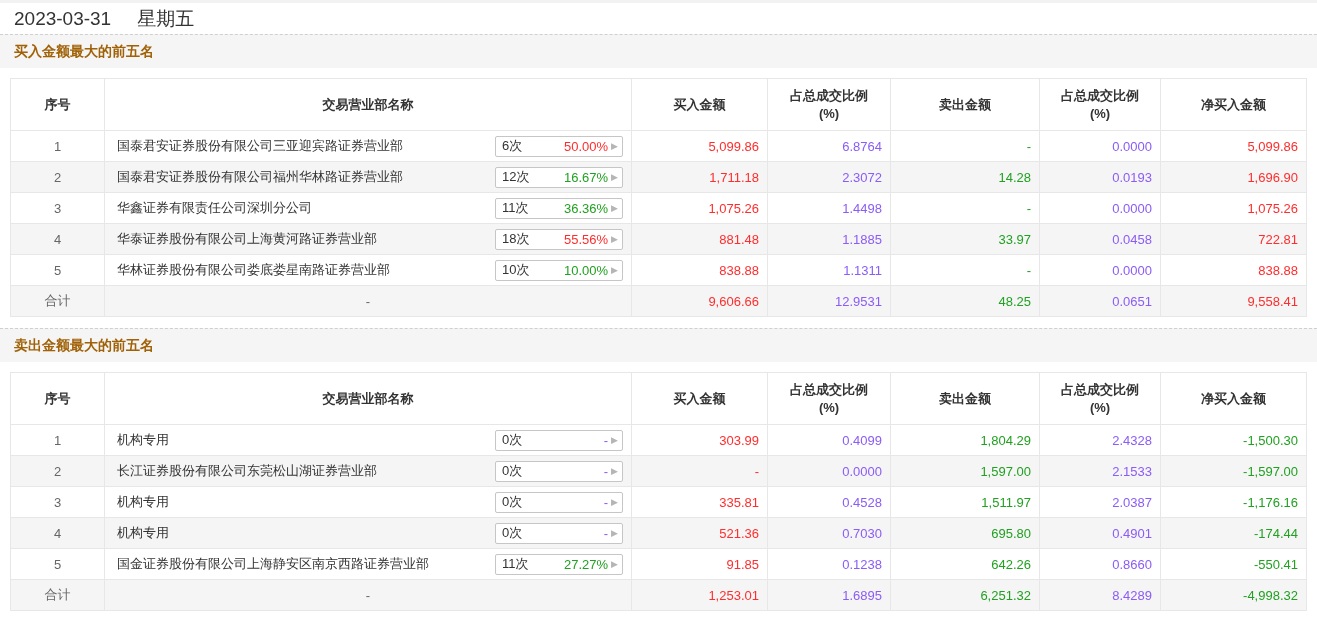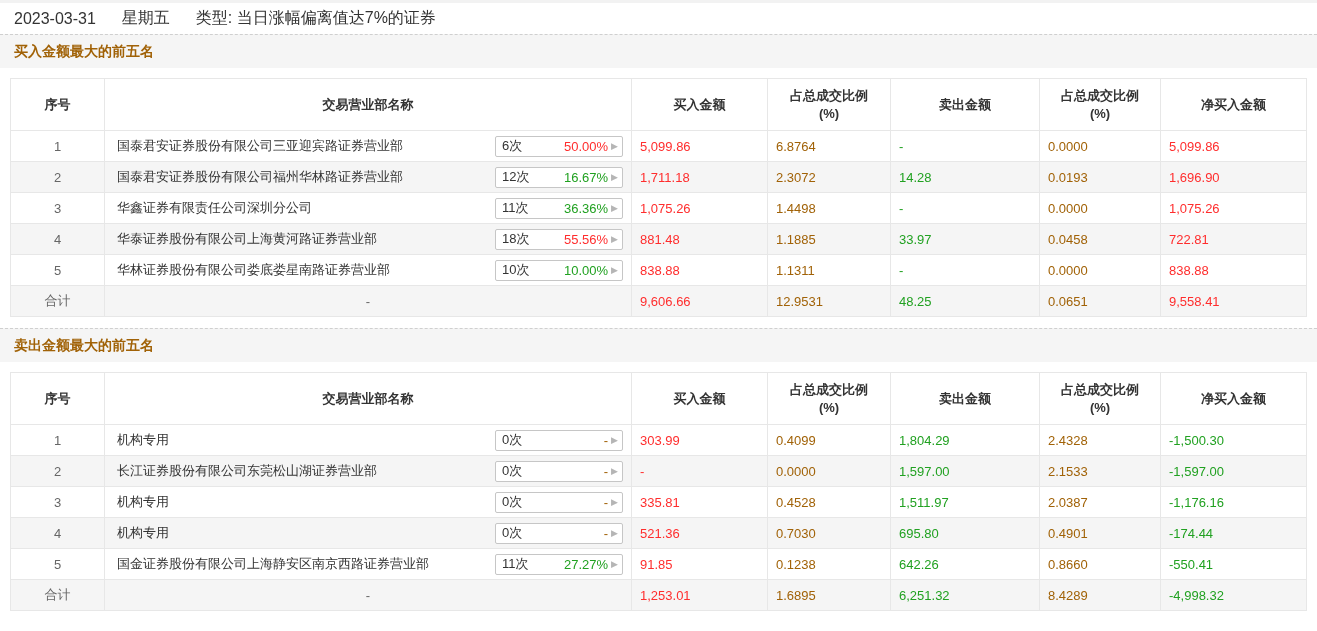--- a/index.html
+++ b/index.html
@@ -6,21 +6,21 @@
   html,body { background:#fff; }
   body {
     width:1317px; height:631px; overflow:hidden;
     font-family:"Liberation Sans","DejaVu Sans",sans-serif;
     font-size:13px; color:#333;
   }
   .page { width:1317px; height:631px; border-top:3px solid #f2f2f2; }
 
   .topbar {
     height:31px; display:flex; align-items:center; padding:0 14px; gap:26px;
-    font-size:16px; color:#333; background:#fff;
+    font-size:19px; color:#333; background:#fff;
   }
 
   .section-bar {
     height:34px; background:#f5f5f5; border-top:1px dashed #cfcfcf;
     display:flex; align-items:center; padding:0 14px;
   }
   .section-bar .title { font-weight:bold; font-size:14px; color:#a16207; }
 
   .tablewrap { margin:10px 10px 11px 10px; }
   table { width:100%; border-collapse:collapse; table-layout:fixed; font-size:13px; }
@@ -46,34 +46,33 @@
 
   .badge {
     flex:0 0 auto; width:128px; height:21px;
     border:1px solid #c6c6c6; border-radius:2px; background:#fff;
     display:flex; align-items:center; padding:0 4px 0 6px; cursor:pointer;margin-left:24px;
   }
   .badge .cnt { color:#333; }
   .badge .pct { margin-left:auto; }
   .badge .arrow { color:#b5b5b5; font-size:9px; margin-left:3px; line-height:1; }
 
-  .num { }
+  .num { text-align:right; }
   .red { color:#ff2d2d; }
   .green { color:#21a121; }
-  .gray { color:#a16207; }
+  .gray { color:#8b5cf6; }
 </style>
 </head>
 <body>
 
 <div class="page">
 
   <div class="topbar">
     <span>2023-03-31</span>
     <span>星期五</span>
-    <span>类型: 当日涨幅偏离值达7%的证券</span>
   </div>
 
   <div class="section-bar">
     <span class="title">买入金额最大的前五名</span>
   </div>
 
   <div class="tablewrap">
     <table>
         <thead>
           <tr>

